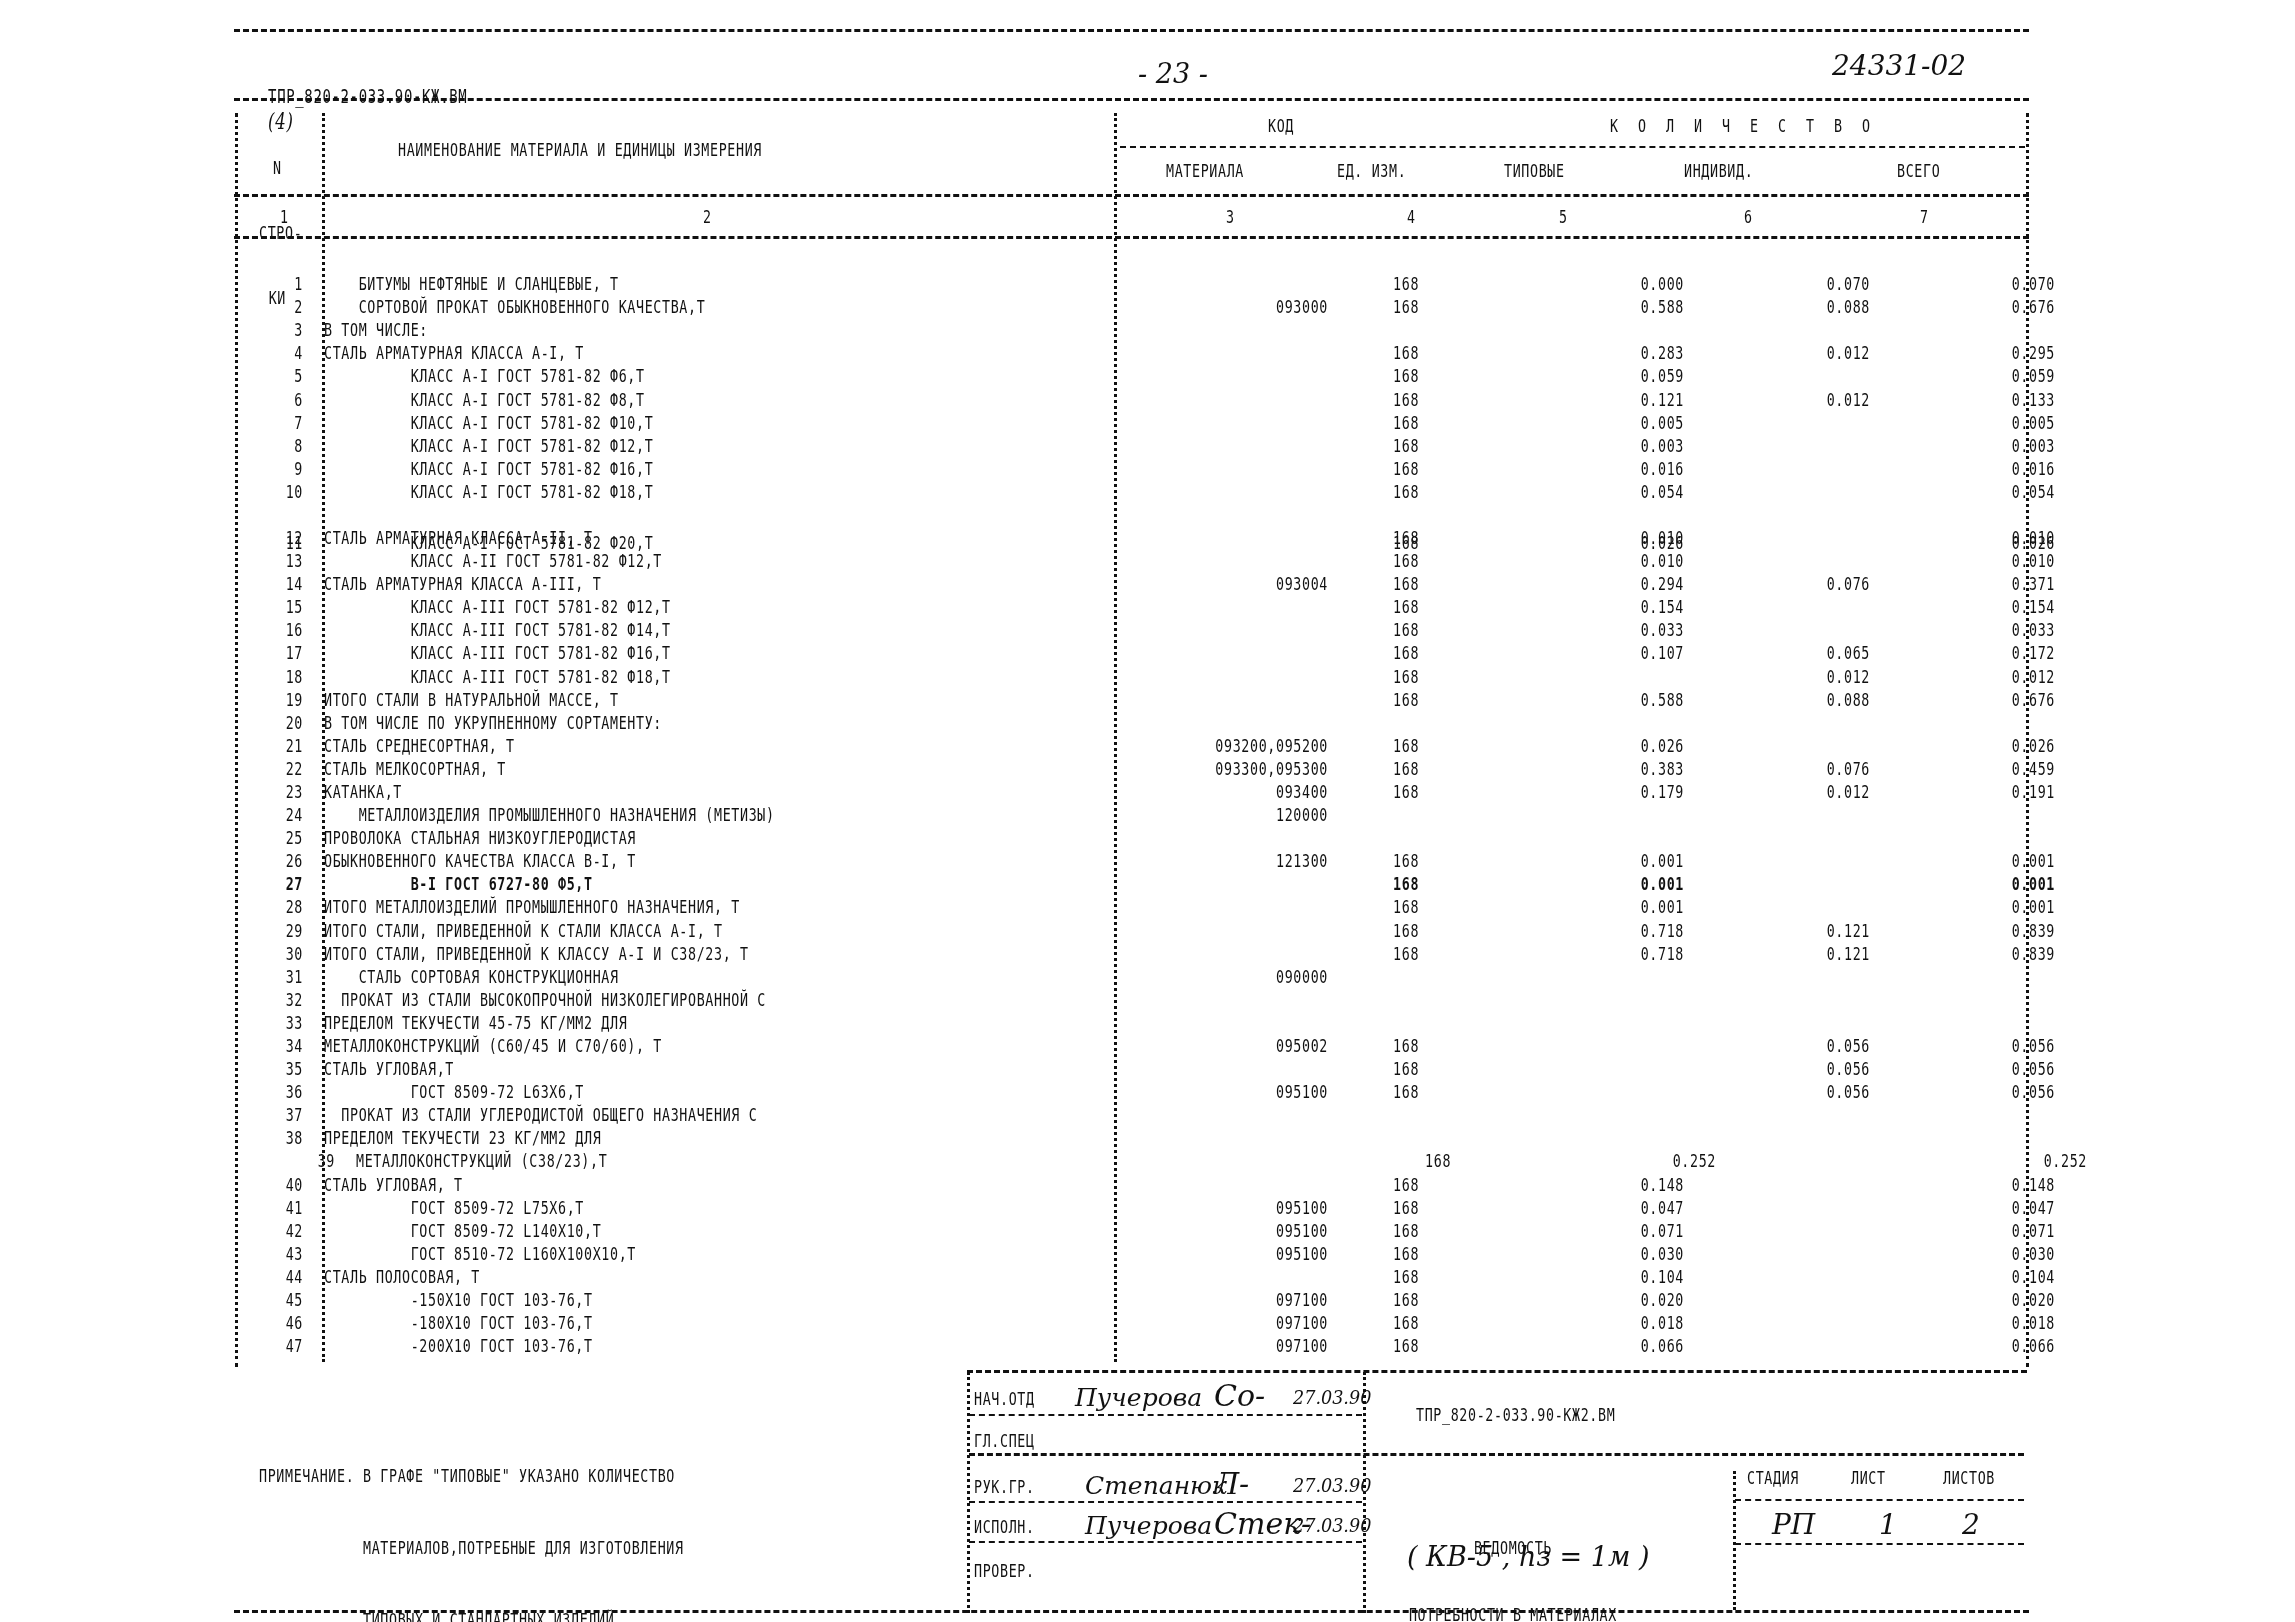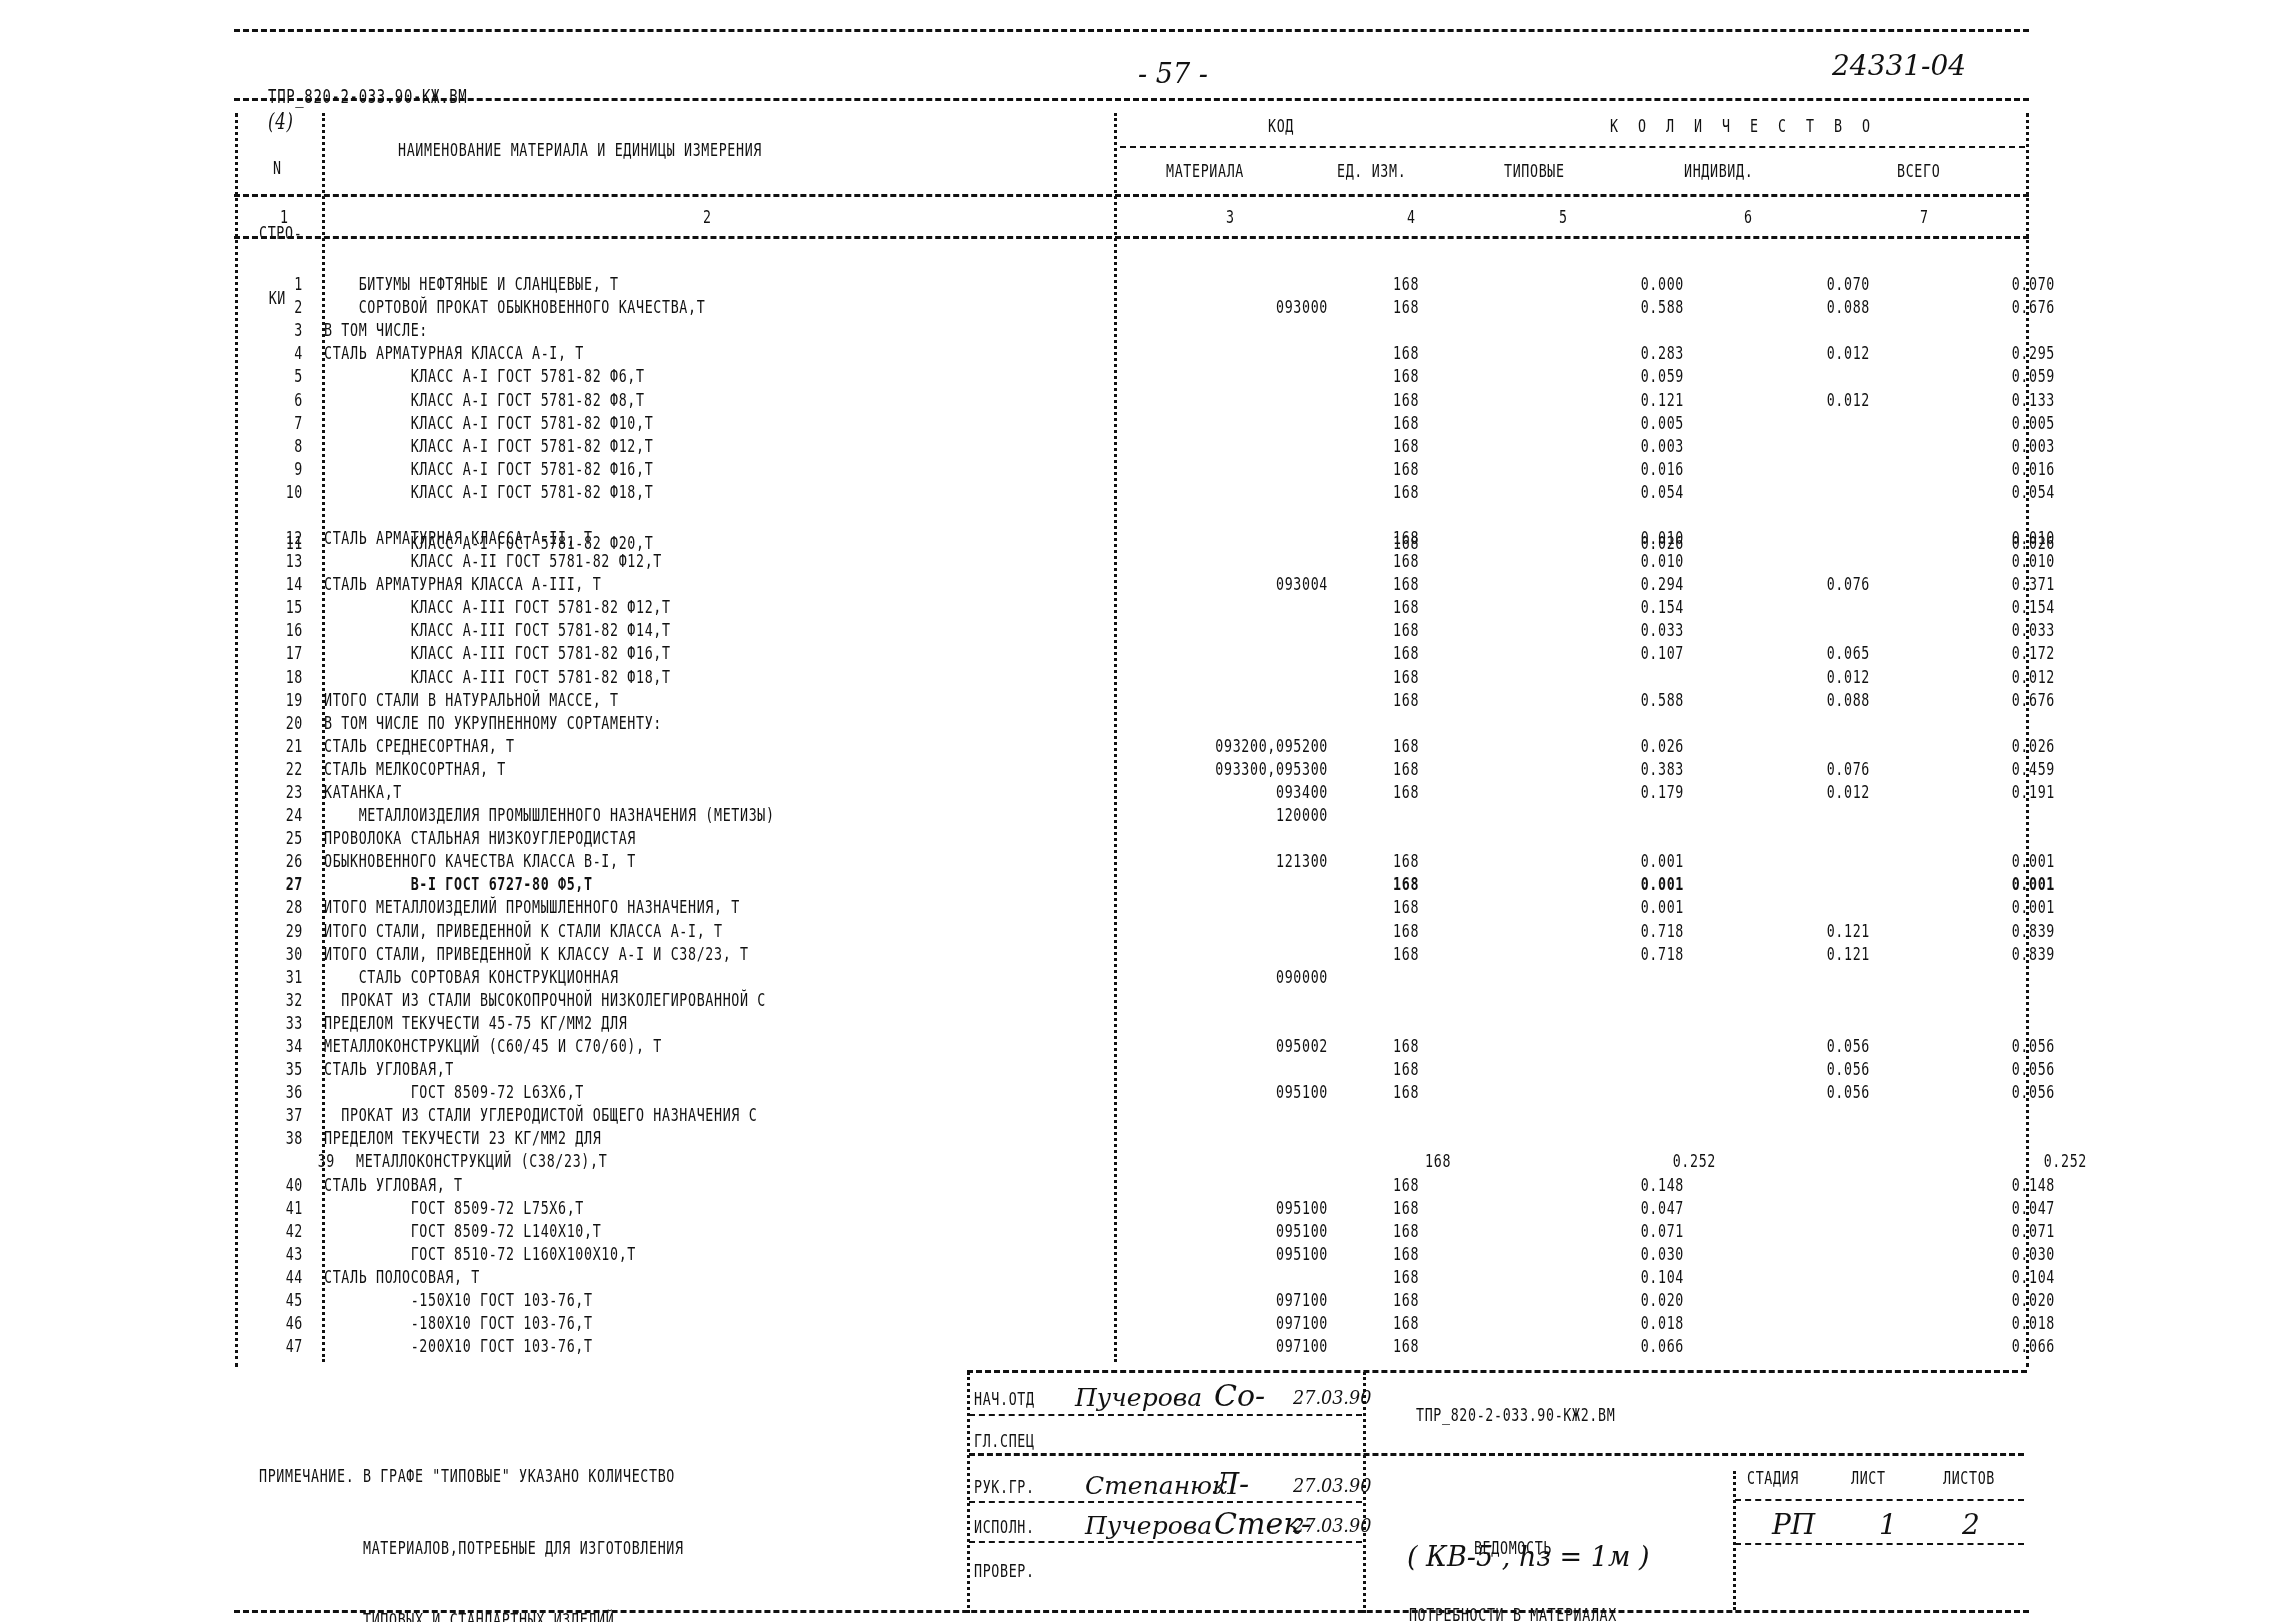--- a/index.html
+++ b/index.html
@@ -22,22 +22,22 @@
   .center { text-align:center; }
 </style>
 </head>
 <body>
 
 <div class="dash" style="left:234px;top:29px;width:1795px;"></div>
 <div class="abs mono" style="left:250px;top:62px;font-size:19.4px;">
   <span>ТПР_820-2-033.90-КЖ.ВМ</span>
   <span class="hand" style="font-size:23px;">(4)</span>
 </div>
-<div class="abs hand" style="left:1138px;top:58px;font-size:27px;">- 57 -</div>
-<div class="abs hand" style="left:1832px;top:49px;font-size:28px;">24331-04</div>
+<div class="abs hand" style="left:1138px;top:58px;font-size:27px;">- 23 -</div>
+<div class="abs hand" style="left:1832px;top:49px;font-size:28px;">24331-02</div>
 <div class="dash" style="left:234px;top:98px;width:1795px;"></div>
 
 <div class="vdots" style="left:235px;top:113px;height:1254px;"></div>
 <div class="vdots" style="left:2026px;top:113px;height:1254px;"></div>
 <div class="vdots" style="left:322px;top:113px;height:1249px;"></div>
 <div class="vdots" style="left:1114px;top:113px;height:1249px;"></div>
 
 <div class="abs mono center" style="left:259px;top:115px;width:51px;">
   <div>N</div>
   <div style="margin-top:1.9px;">СТРО-</div>

